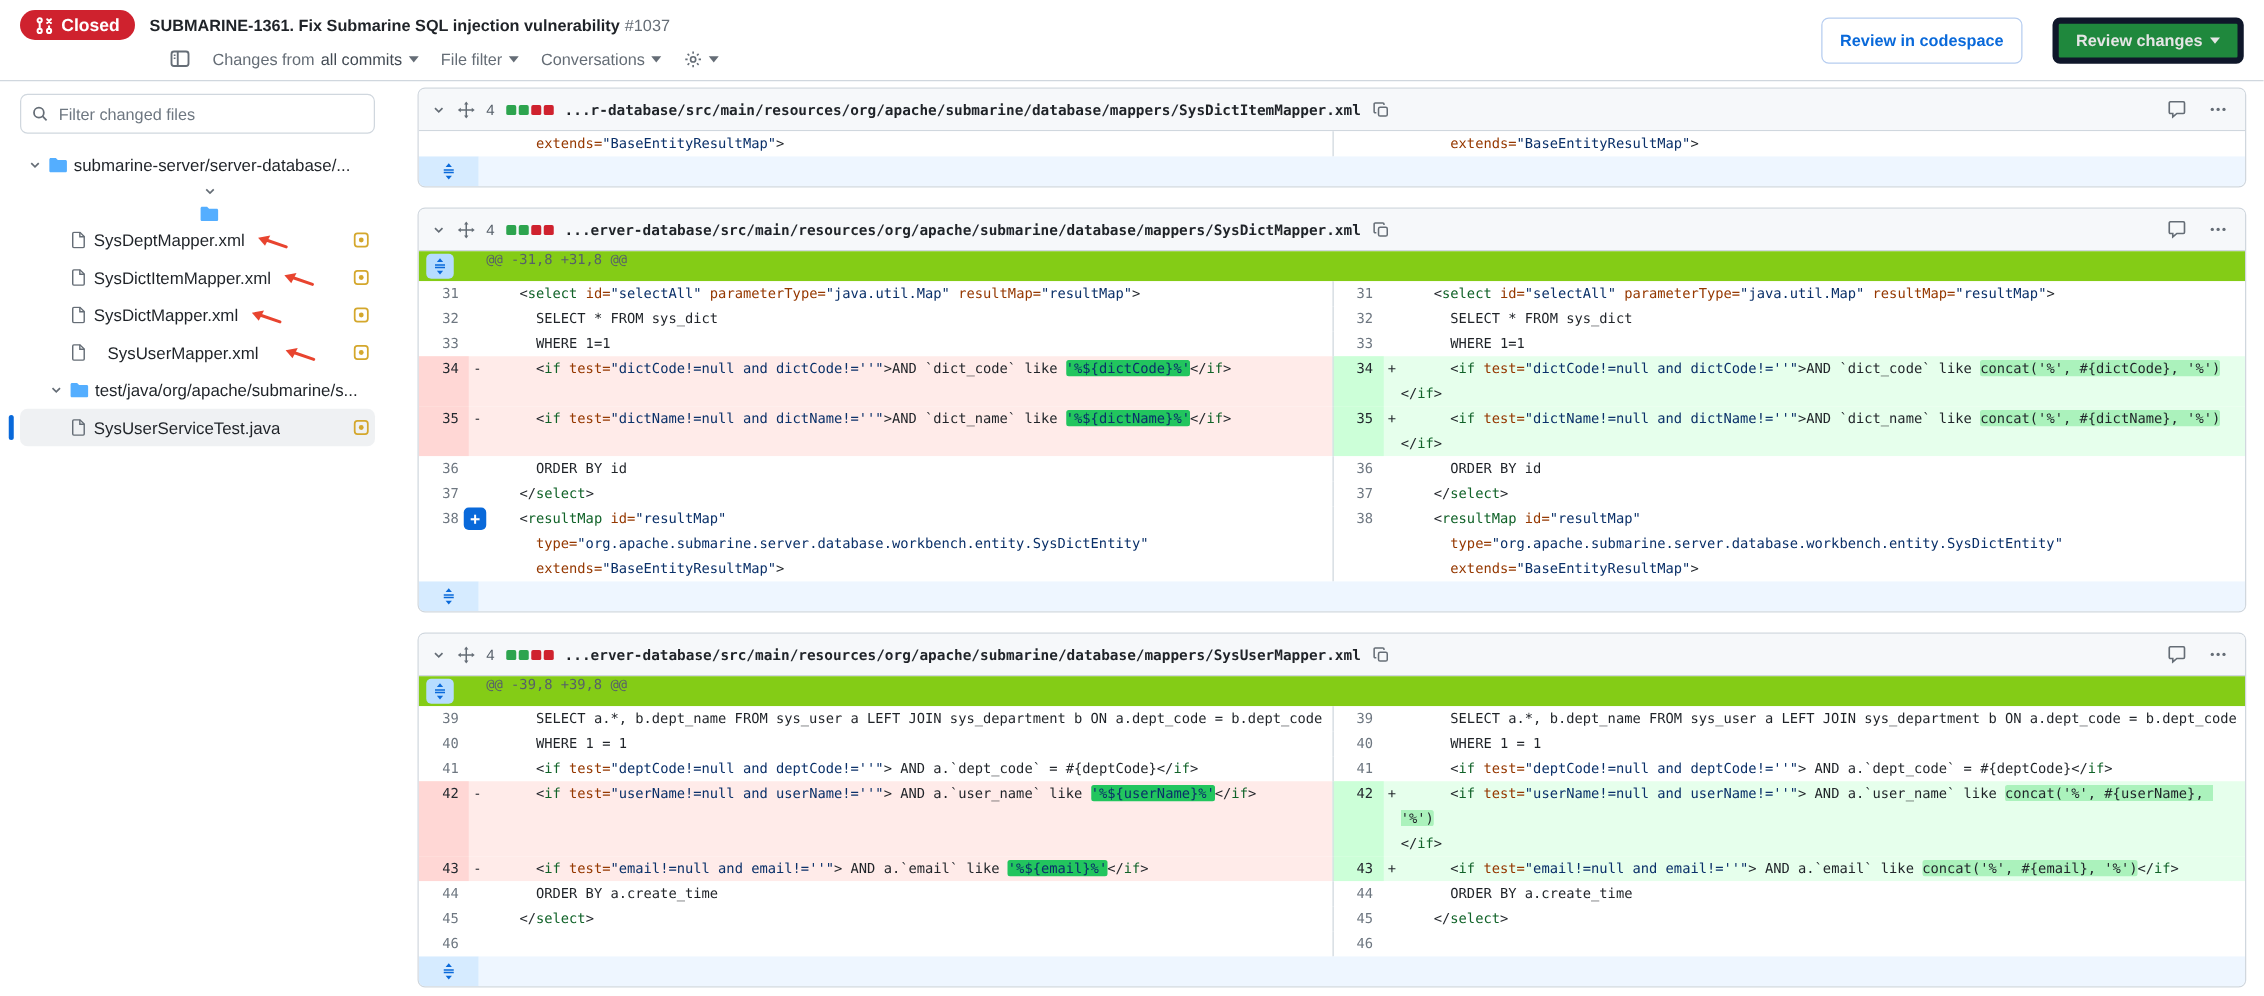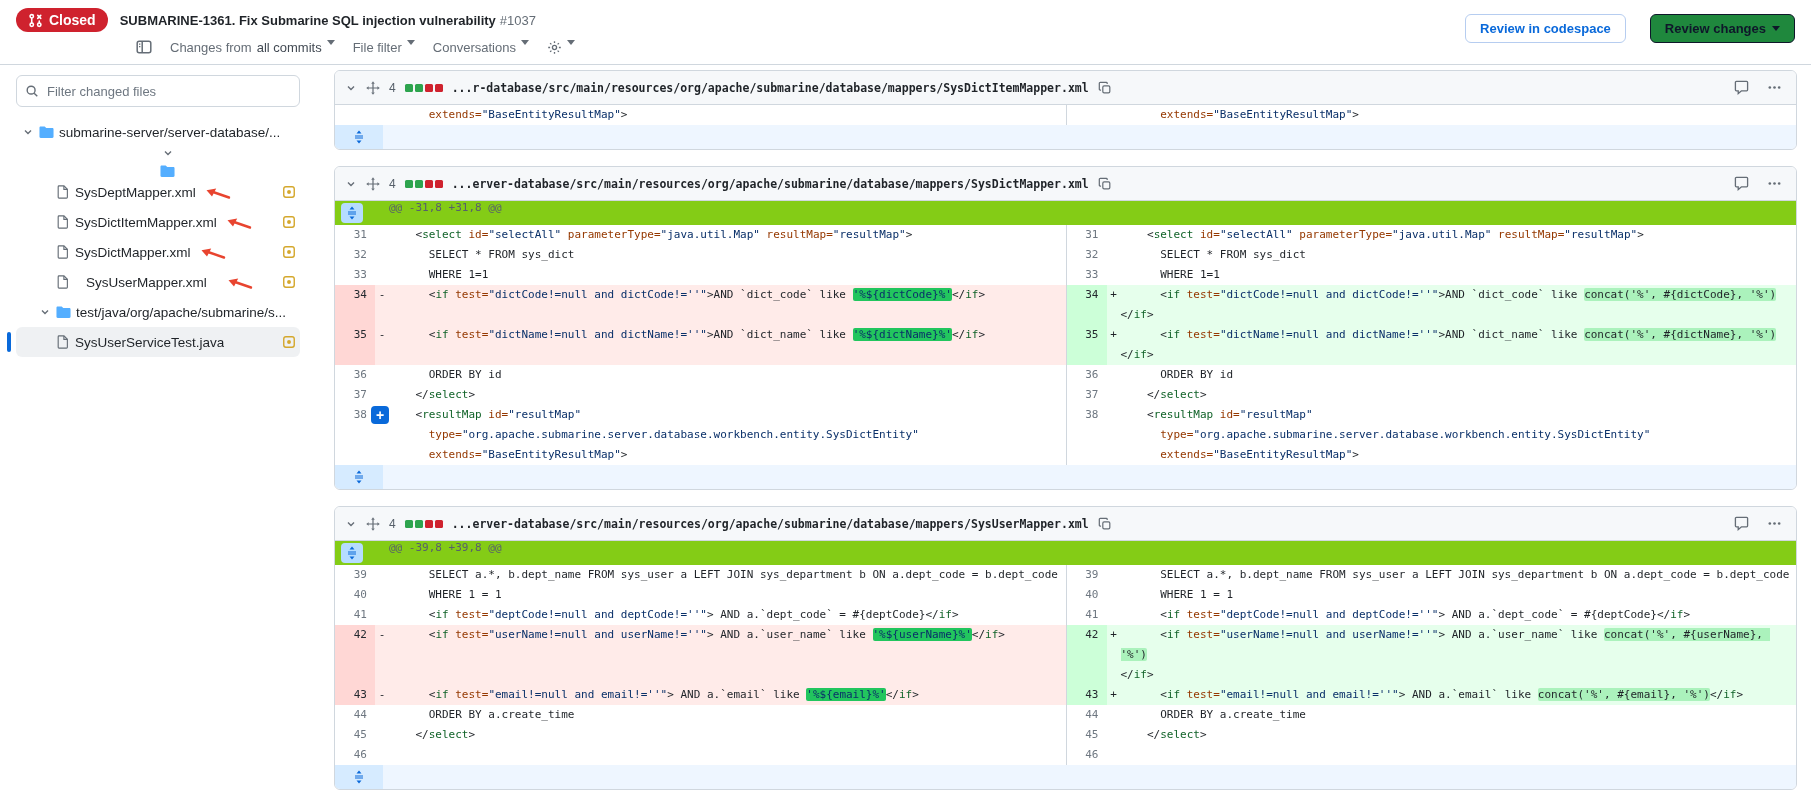--- a/index.html
+++ b/index.html
@@ -7,23 +7,23 @@
   body{font-family:"Liberation Sans","DejaVu Sans",sans-serif;color:#1f2328;background:#fff;font-size:13px}
   
   .pr-header{position:relative;padding:8px 16px 0;border-bottom:1px solid #d0d7de}
   .title-row{display:flex;align-items:center;gap:12px}
   .badge{display:inline-flex;align-items:center;gap:6px;background:#cf222e;color:#fff;font-size:14px;font-weight:700;padding:4px 12px;border-radius:999px}
   .pr-title{font-size:13px;font-weight:700;white-space:nowrap}
   .pr-num{color:#656d76;font-weight:400;margin-left:4px}
   .hdr-btns{position:absolute;right:16px;top:14px;display:flex;gap:24px;z-index:5}
   .btn{font-size:13px;font-weight:600;border-radius:6px;padding:6px 14px;cursor:pointer;display:inline-flex;align-items:center;gap:6px;font-family:inherit}
   .btn-codespace{background:#fff;border:1px solid #b6cdf0;color:#0969da}
-  .btn-review{background:#1f883d;border:1px solid #0f172a;color:#0f172a}
+  .btn-review{background:#1f883d;border:5px solid #0f172a;color:#e5e5e5}
   .toolbar{display:flex;align-items:center;gap:18px;margin:7px 0 0 120px;padding-bottom:9px;color:#656d76;font-size:13px}
-  .tb-item{display:inline-flex;align-items:flex-start;gap:5px;cursor:pointer}
+  .tb-item{display:inline-flex;align-items:center;gap:5px;cursor:pointer}
   .tb-item .val{color:#424a53}
   .caret{width:0;height:0;border-left:4px solid transparent;border-right:4px solid transparent;border-top:5px solid currentColor;display:inline-block}
   
   .content{display:flex;height:728px}
   .sidebar{width:316px;flex:none;padding:10px 16px 0 16px;overflow:hidden}
   .search-wrap{position:relative}
   .search-wrap .mag{position:absolute;left:9px;top:9px;pointer-events:none}
   .filter-input{width:100%;height:32px;border:1px solid #d0d7de;border-radius:6px;padding:0 10px 0 30px;font-size:13px;color:#1f2328;background:#fff;font-family:inherit}
   .filter-input::placeholder{color:#6e7781}
   .tree{margin-top:10px;font-size:13.5px}

